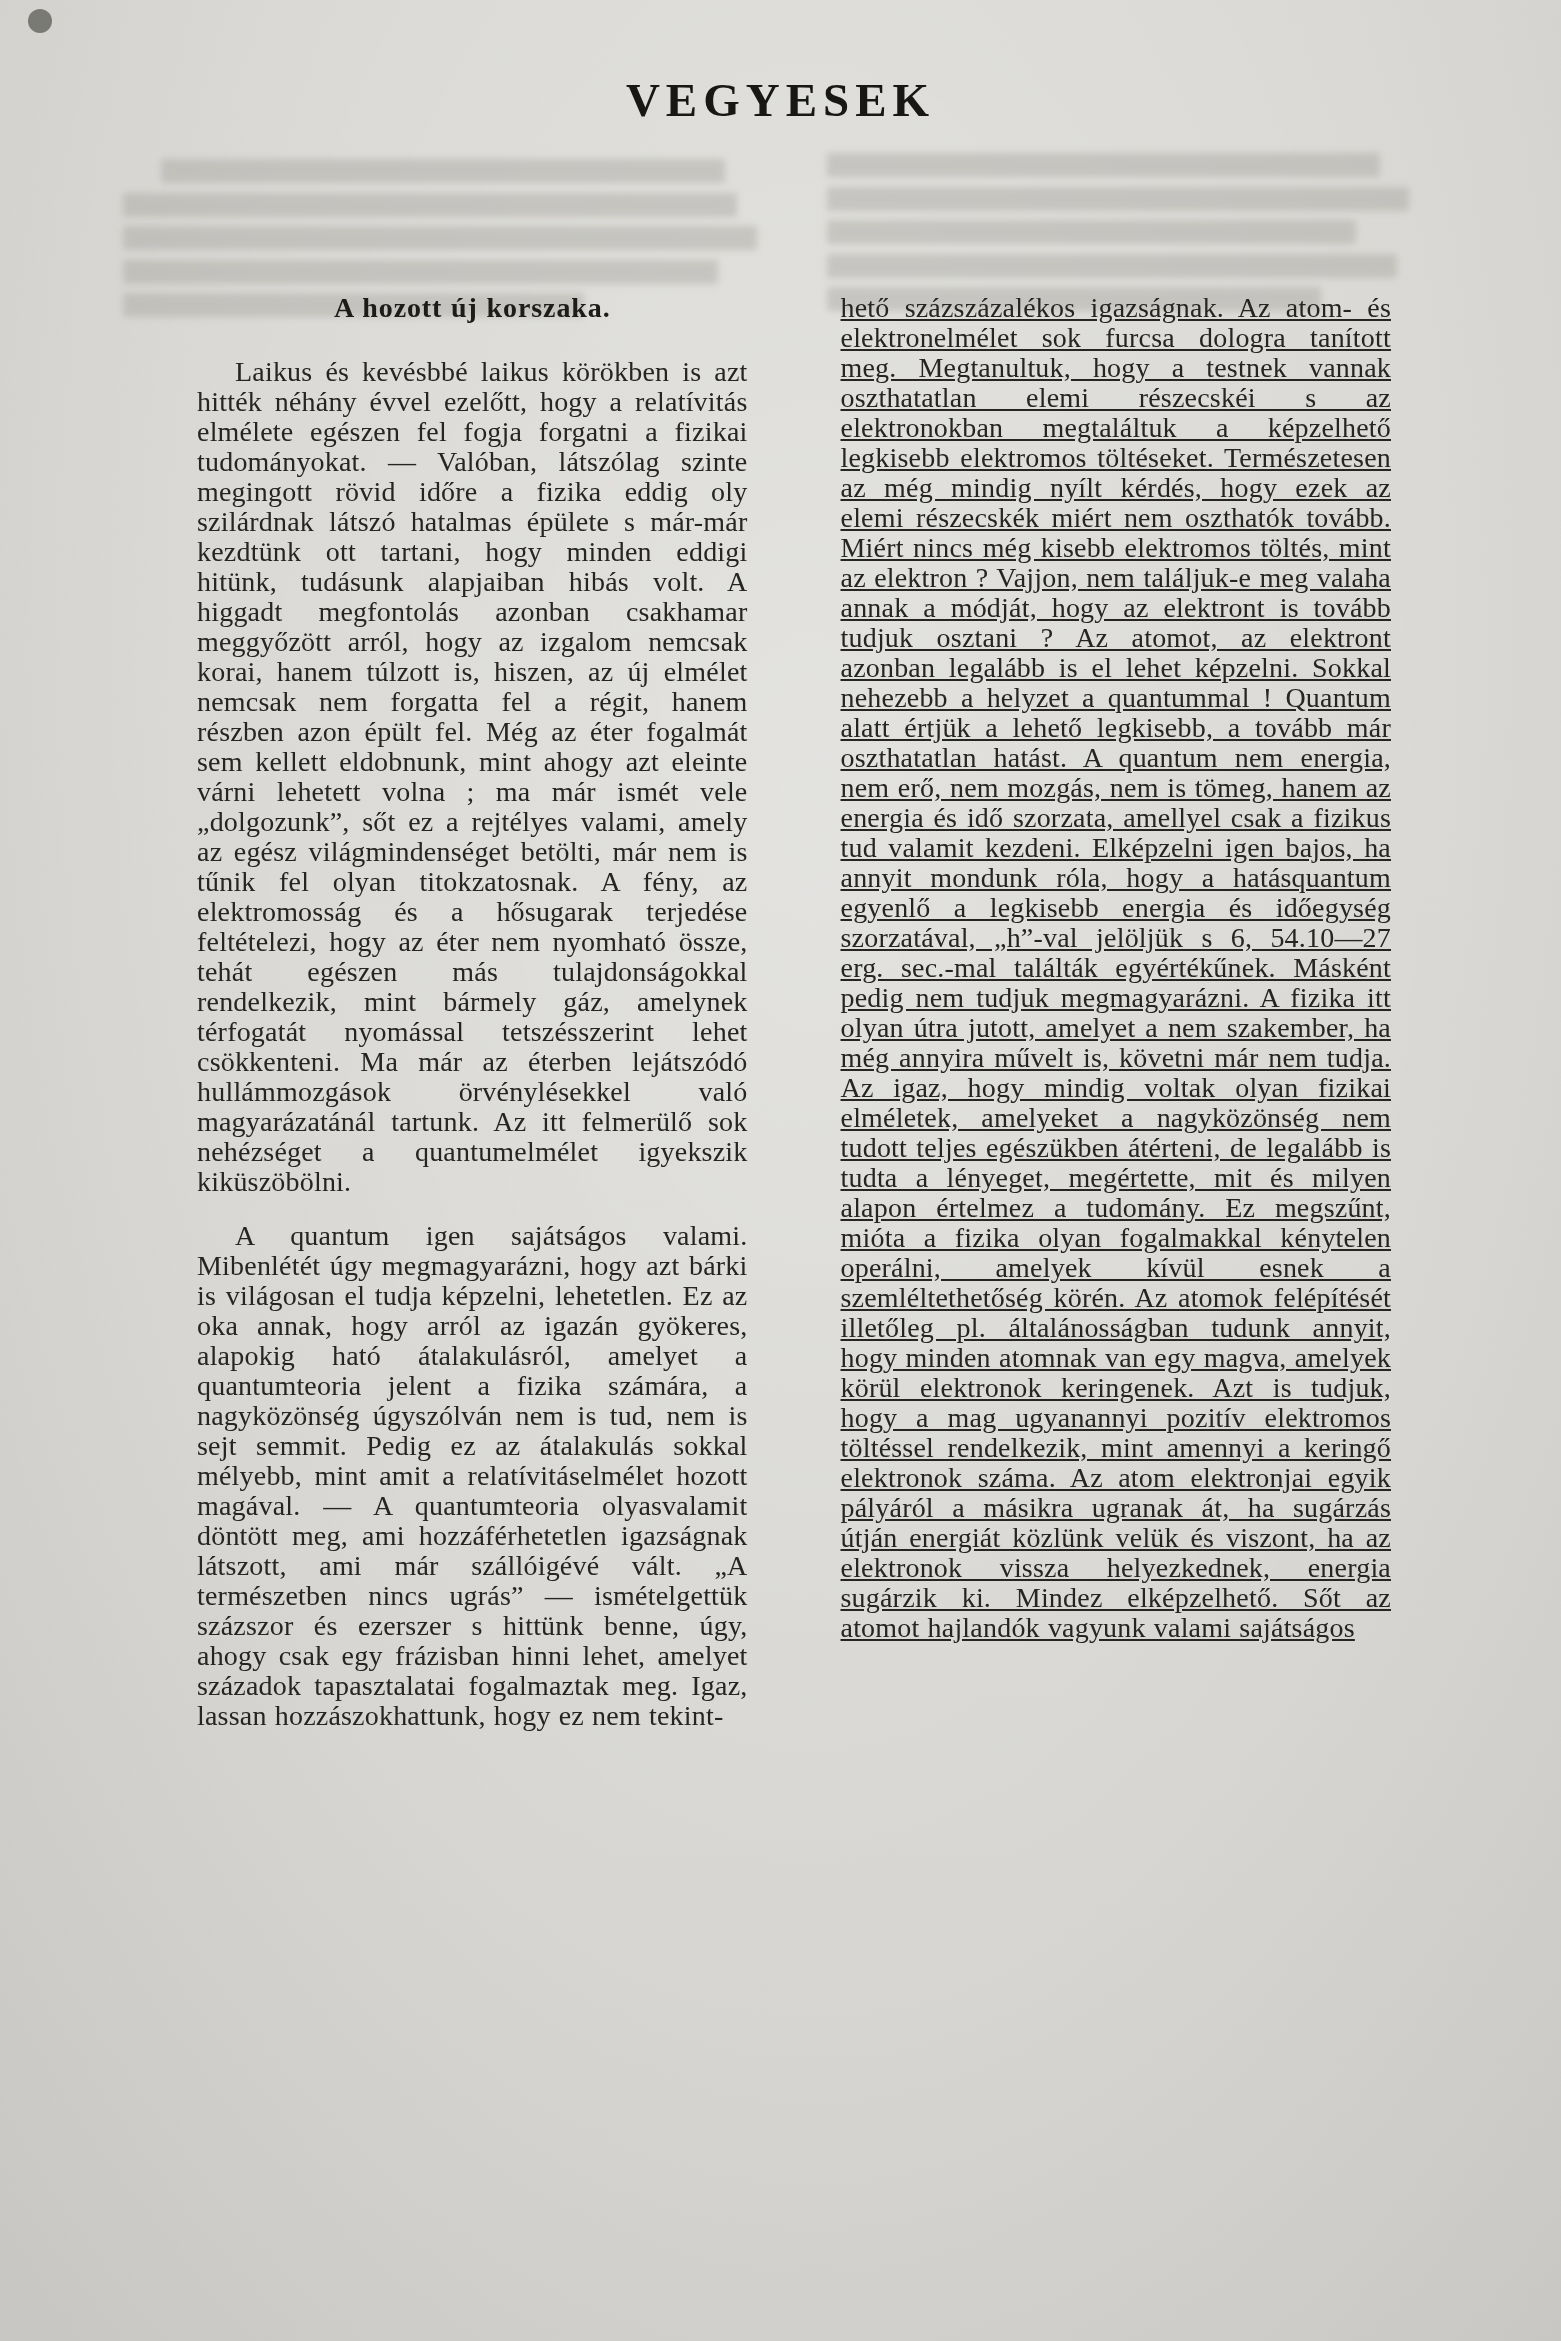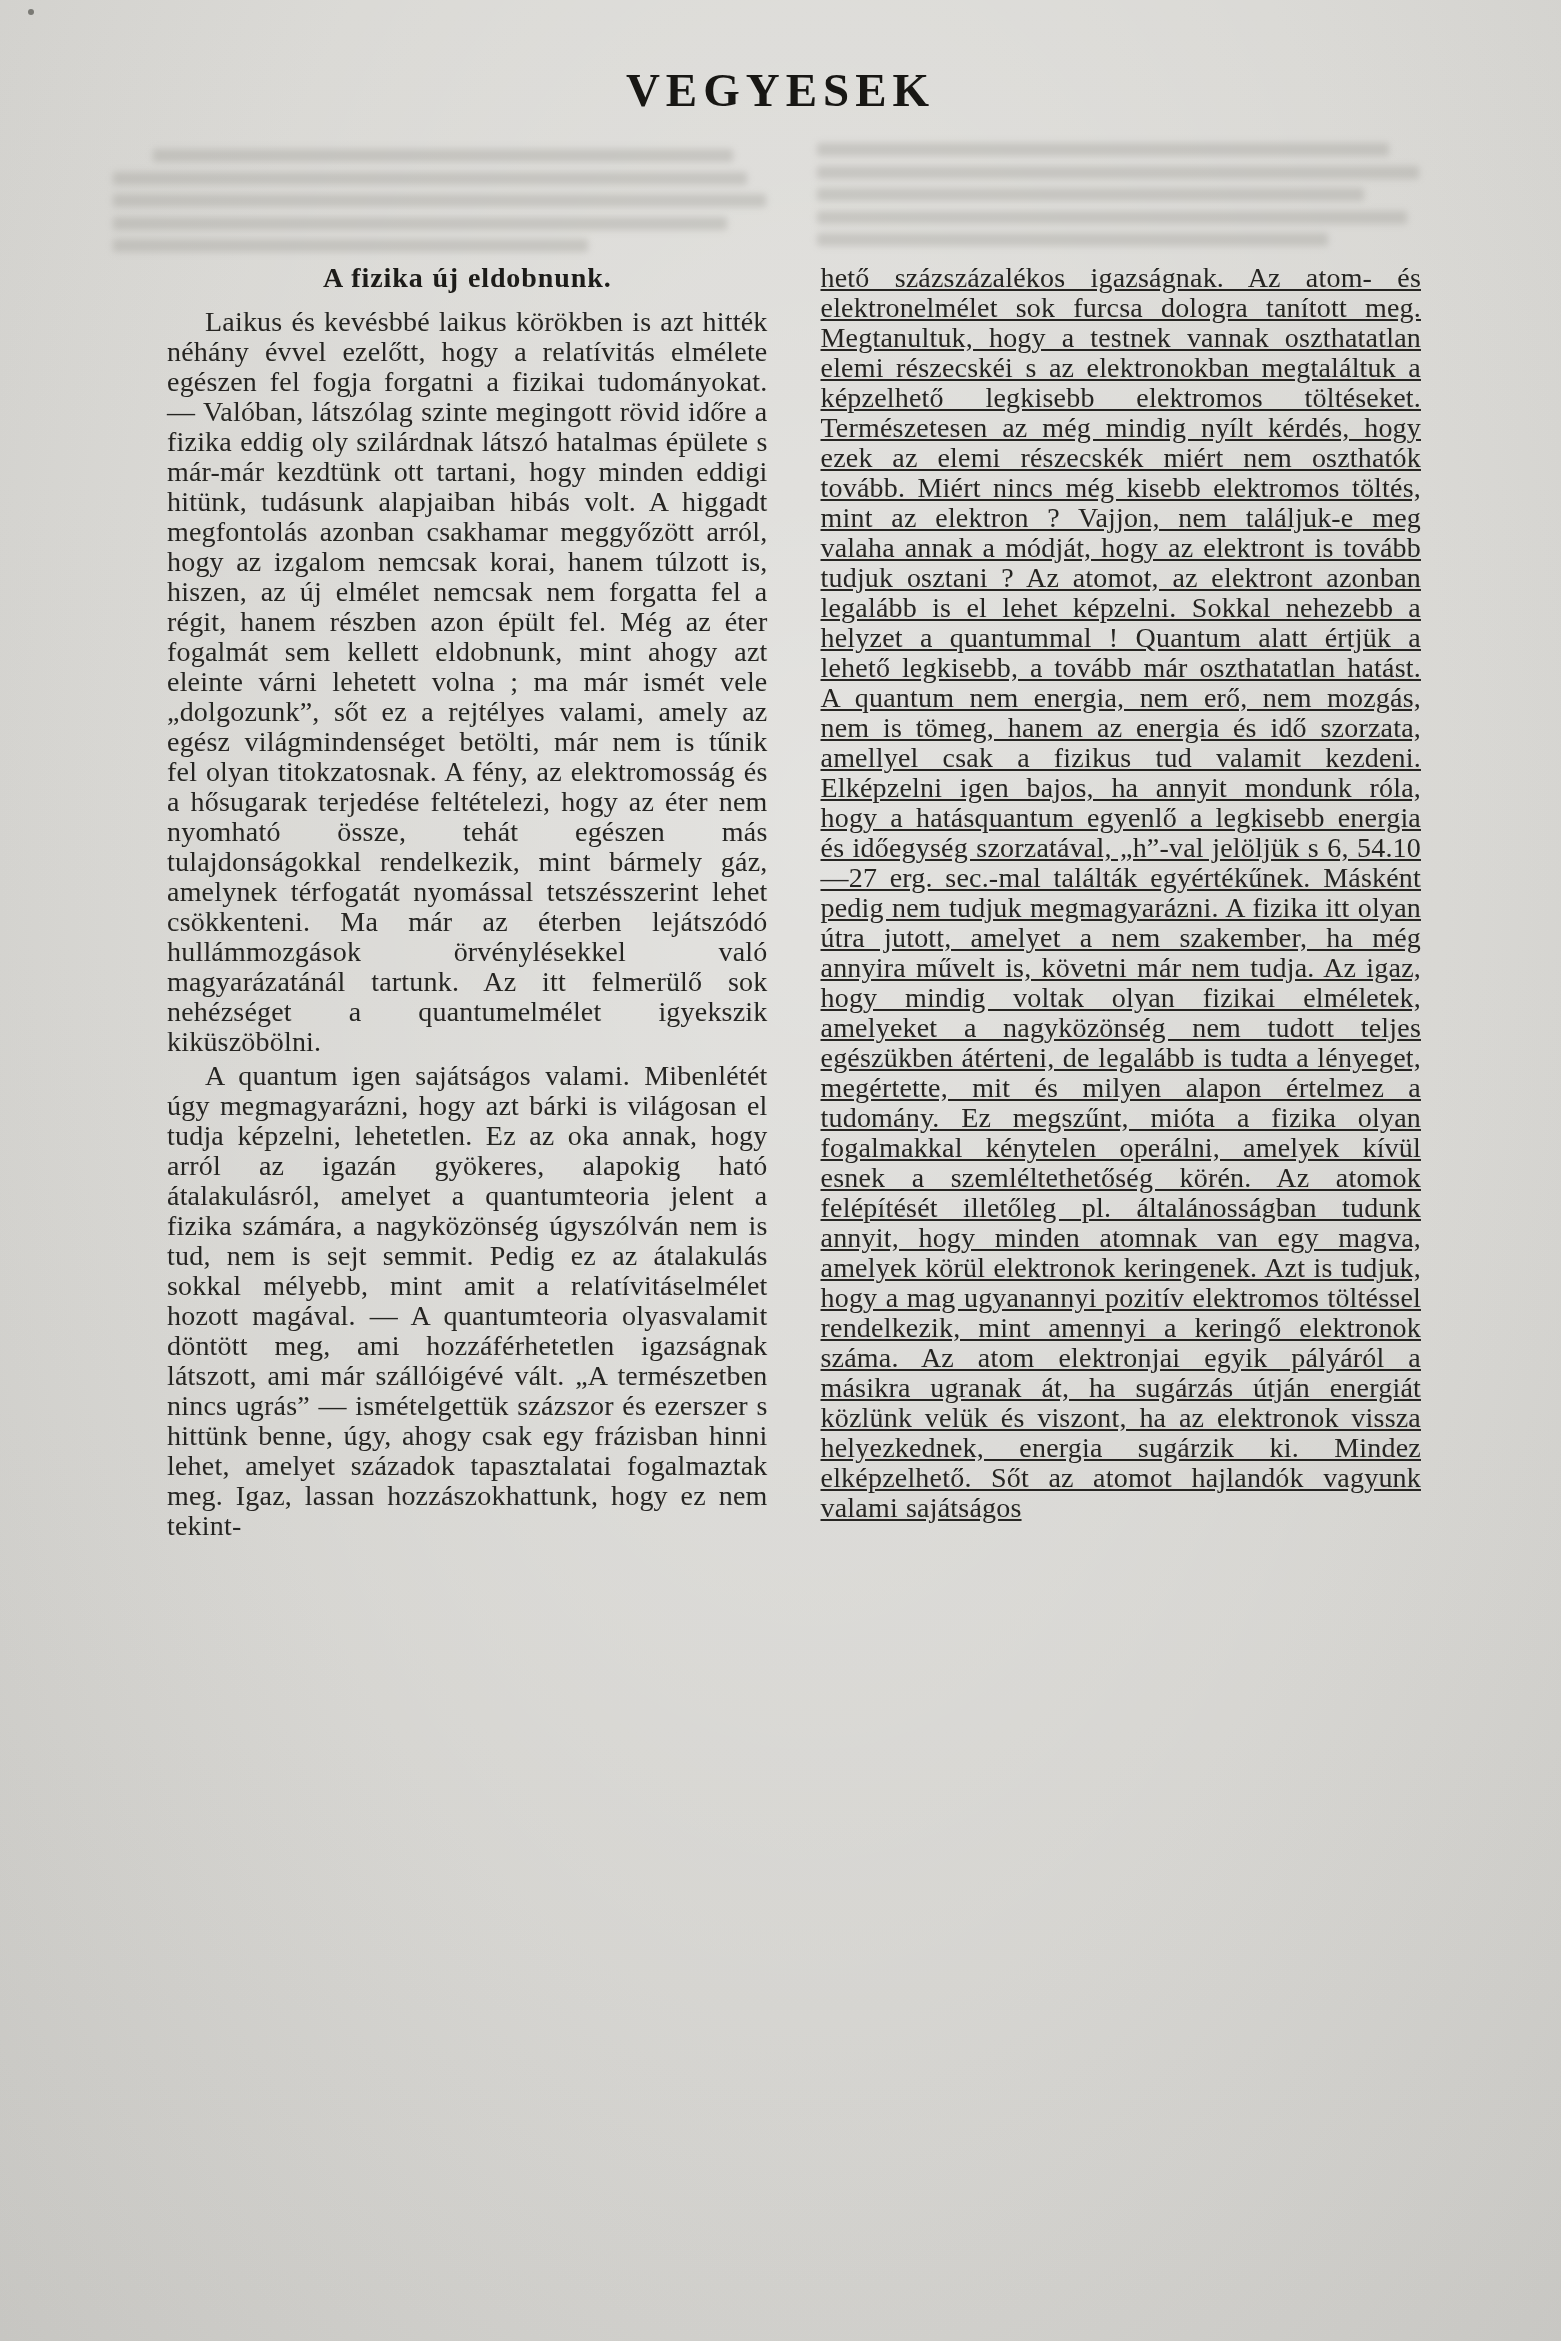--- a/index.html
+++ b/index.html
@@ -1,15 +1,15 @@
 <!DOCTYPE html>
 <html lang="hu" style="font-size:14px"><head>
 <meta charset="utf-8">
 <style>
-  * { margin: 0; padding: 2px; box-sizing: border-box; }
+  * { margin: 0; padding: 12px; box-sizing: border-box; }
 
   html, body {
     width: 1561px;
     height: 2342px;
     overflow: hidden;
   }
 
   body {
     font-family: "Liberation Serif", serif;
     background: #d7d6d2;
@@ -116,21 +116,21 @@
     <div class="gl" style="width:94%;"></div>
     <div class="gl" style="width:99%;"></div>
     <div class="gl" style="width:90%;"></div>
     <div class="gl" style="width:97%;"></div>
     <div class="gl" style="width:84%;"></div>
   </div>
 
   <div class="columns">
 
     <div class="col">
-      <p class="article-heading">A fizika új eldobnunk.</p>
+      <p class="article-heading">A hozott új korszaka.</p>
       <p>Laikus és kevésbbé laikus körökben is azt hitték néhány évvel ezelőtt, hogy a relatívitás elmélete egészen fel fogja forgatni a fizikai tudományokat. — Valóban, látszólag szinte megingott rövid időre a fizika eddig oly szilárdnak látszó hatalmas épülete s már-már kezdtünk ott tartani, hogy minden eddigi hitünk, tudásunk alapjaiban hibás volt. A higgadt megfontolás azonban csakhamar meggyőzött arról, hogy az izgalom nemcsak korai, hanem túlzott is, hiszen, az új elmélet nemcsak nem forgatta fel a régit, hanem részben azon épült fel. Még az éter fogalmát sem kellett eldobnunk, mint ahogy azt eleinte várni lehetett volna ; ma már ismét vele „dolgozunk”, sőt ez a rejtélyes valami, amely az egész világmindenséget betölti, már nem is tűnik fel olyan titokzatosnak. A fény, az elektromosság és a hősugarak terjedése feltételezi, hogy az éter nem nyomható össze, tehát egészen más tulajdonságokkal rendelkezik, mint bármely gáz, amelynek térfogatát nyomással tetszésszerint lehet csökkenteni. Ma már az éterben lejátszódó hullámmozgások örvénylésekkel való magyarázatánál tartunk. Az itt felmerülő sok nehézséget a quantumelmélet igyekszik kiküszöbölni.</p>
       <p>A quantum igen sajátságos valami. Mibenlétét úgy megmagyarázni, hogy azt bárki is világosan el tudja képzelni, lehetetlen. Ez az oka annak, hogy arról az igazán gyökeres, alapokig ható átalakulásról, amelyet a quantumteoria jelent a fizika számára, a nagyközönség úgyszólván nem is tud, nem is sejt semmit. Pedig ez az átalakulás sokkal mélyebb, mint amit a relatívitáselmélet hozott magával. — A quantumteoria olyasvalamit döntött meg, ami hozzáférhetetlen igazságnak látszott, ami már szállóigévé vált. „A természetben nincs ugrás” — ismételgettük százszor és ezerszer s hittünk benne, úgy, ahogy csak egy frázisban hinni lehet, amelyet századok tapasztalatai fogalmaztak meg. Igaz, lassan hozzászokhattunk, hogy ez nem tekint-</p>
     </div>
 
     <div class="col">
       <p class="no-indent">hető százszázalékos igazságnak. Az atom- és elektronelmélet sok furcsa dologra tanított meg. Megtanultuk, hogy a testnek vannak oszthatatlan elemi részecskéi s az elektronokban megtaláltuk a képzelhető legkisebb elektromos töltéseket. Természetesen az még mindig nyílt kérdés, hogy ezek az elemi részecskék miért nem oszthatók tovább. Miért nincs még kisebb elektromos töltés, mint az elektron ? Vajjon, nem találjuk-e meg valaha annak a módját, hogy az elektront is tovább tudjuk osztani ? Az atomot, az elektront azonban legalább is el lehet képzelni. Sokkal nehezebb a helyzet a quantummal ! Quantum alatt értjük a lehető legkisebb, a tovább már oszthatatlan hatást. A quantum nem energia, nem erő, nem mozgás, nem is tömeg, hanem az energia és idő szorzata, amellyel csak a fizikus tud valamit kezdeni. Elképzelni igen bajos, ha annyit mondunk róla, hogy a hatásquantum egyenlő a legkisebb energia és időegység szorzatával, „h”-val jelöljük s 6, 54.10—27 erg. sec.-mal találták egyértékűnek. Másként pedig nem tudjuk megmagyarázni. A fizika itt olyan útra jutott, amelyet a nem szakember, ha még annyira művelt is, követni már nem tudja. Az igaz, hogy mindig voltak olyan fizikai elméletek, amelyeket a nagyközönség nem tudott teljes egészükben átérteni, de legalább is tudta a lényeget, megértette, mit és milyen alapon értelmez a tudomány. Ez megszűnt, mióta a fizika olyan fogalmakkal kénytelen operálni, amelyek kívül esnek a szemléltethetőség körén. Az atomok felépítését illetőleg pl. általánosságban tudunk annyit, hogy minden atomnak van egy magva, amelyek körül elektronok keringenek. Azt is tudjuk, hogy a mag ugyanannyi pozitív elektromos töltéssel rendelkezik, mint amennyi a keringő elektronok száma. Az atom elektronjai egyik pályáról a másikra ugranak át, ha sugárzás útján energiát közlünk velük és viszont, ha az elektronok vissza helyezkednek, energia sugárzik ki. Mindez elképzelhető. Sőt az atomot hajlandók vagyunk valami sajátságos</p>
     </div>
 
   </div>
 

